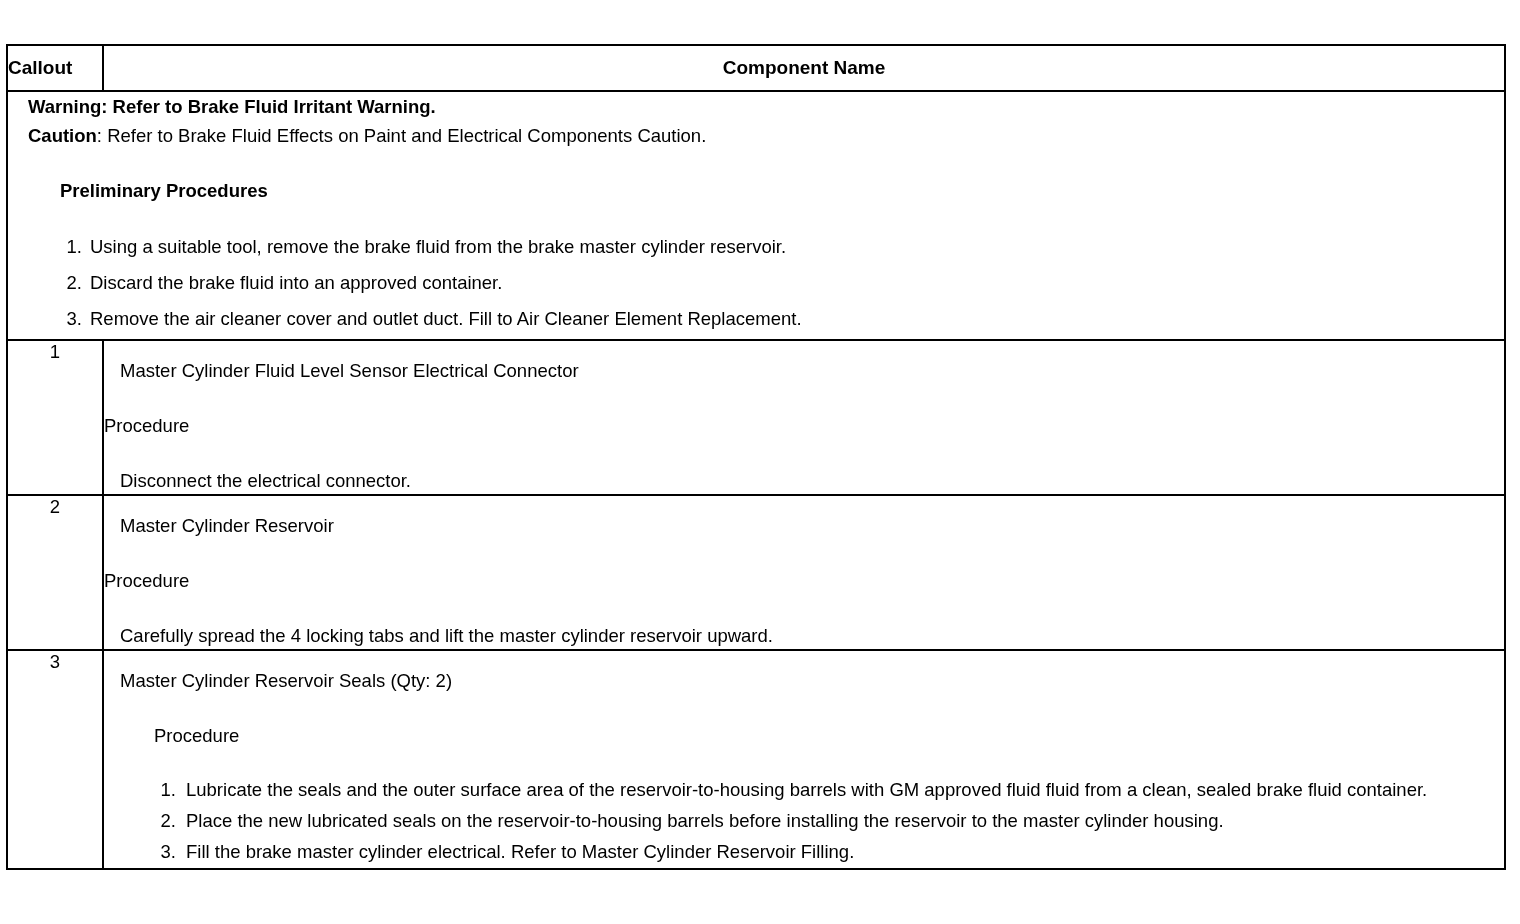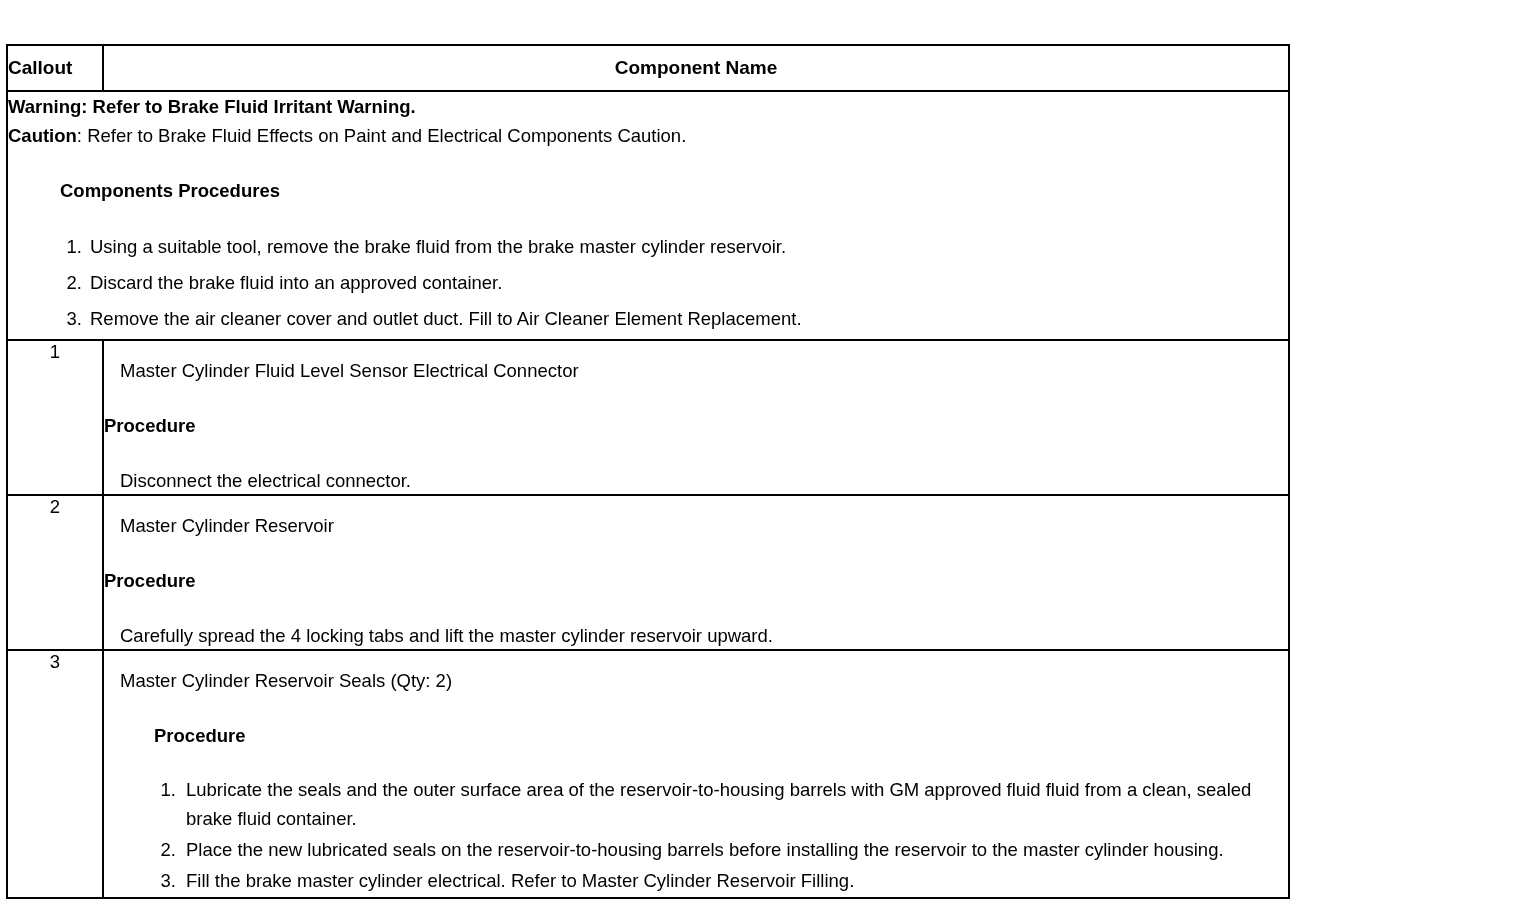--- a/index.html
+++ b/index.html
@@ -32,21 +32,21 @@
     font-size: 19px;
     font-weight: bold;
     letter-spacing: 0px;
     line-height: 24px;
   }
 
   .proc-table {
     position: absolute;
     left: 6px;
     top: 44px;
-    width: 1284px;
+    width: 1500px;
     border-collapse: collapse;
     table-layout: fixed;
   }
   .proc-table td,
   .proc-table th {
     border: 2px solid #000000;
     vertical-align: top;
     padding: 0;
   }
 
@@ -64,21 +64,21 @@
     vertical-align: middle;
   }
   .hdr-callout { text-align: left; padding-left: 7px; }
 
   
   .prelim-cell {
     padding: 6px 8px 10px 8px;
     font-size: 18.5px;
     line-height: 29px;
   }
-  .prelim-line { white-space: nowrap; }
+  .prelim-line { white-space: nowrap; padding-left: 20px; }
   .prelim-line b { font-weight: bold; }
   .prelim-head {
     font-weight: bold;
     font-size: 18.5px;
     margin: 26px 0 0 52px;
   }
   .prelim-list {
     margin: 26px 0 0 0;
     padding: 0 0 0 52px;
     list-style: none;
@@ -103,21 +103,21 @@
     vertical-align: middle;
     font-size: 18.5px;
   }
   .body-cell {
     padding: 9px 8px 10px 8px;
     font-size: 18.5px;
     line-height: 27px;
   }
   .comp-name { margin: 16px; }
   .proc-label {
-    font-weight: bold;
+    font-weight: normal;
     margin: 28px 6px 0 0;
   }
   .proc-label.indented { margin-left: 50px; }
   .proc-text { margin: 28px 0 0 16px; }
 
   .sub-list {
     margin: 26px 0 0 0;
     padding: 0 0 0 50px;
     list-style: none;
   }
@@ -157,21 +157,21 @@
         <td class="prelim-cell" colspan="2">
 
           <div class="prelim-line">
             <b>Warning:</b><b> Refer to Brake Fluid Irritant Warning.</b>
           </div>
 
           <div class="prelim-line">
             <b>Caution</b><span>: Refer to Brake Fluid Effects on Paint and Electrical Components Caution.</span>
           </div>
 
-          <div class="prelim-head">Components Procedures</div>
+          <div class="prelim-head">Preliminary Procedures</div>
 
           <ol class="prelim-list">
             <li>
               <span class="num">1.</span>
               <span>Using a suitable tool, remove the brake fluid from the brake master cylinder reservoir.</span>
             </li>
             <li>
               <span class="num">2.</span>
               <span>Discard the brake fluid into an approved container.</span>
             </li>

